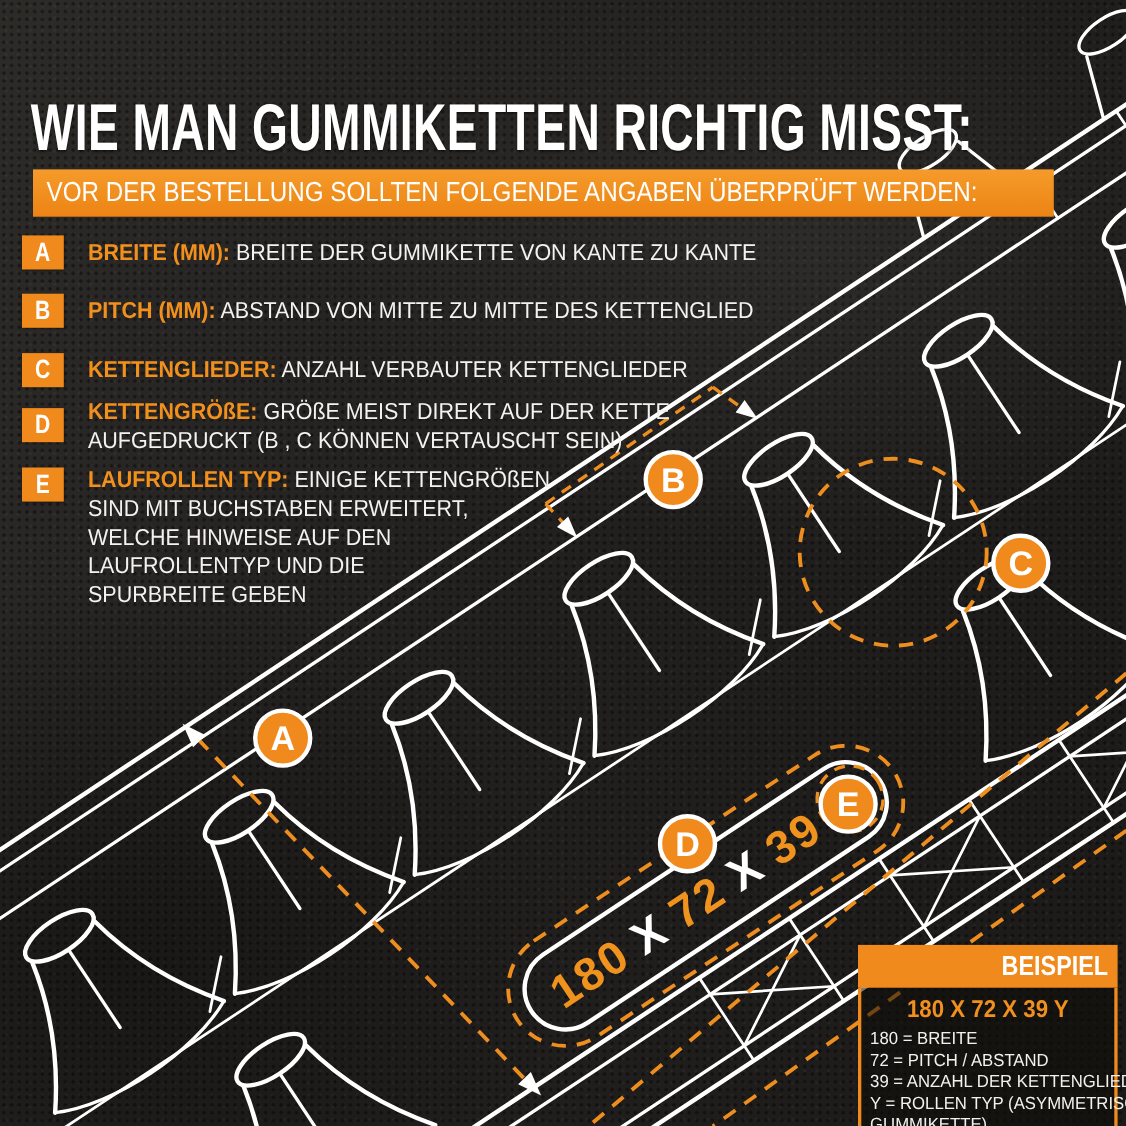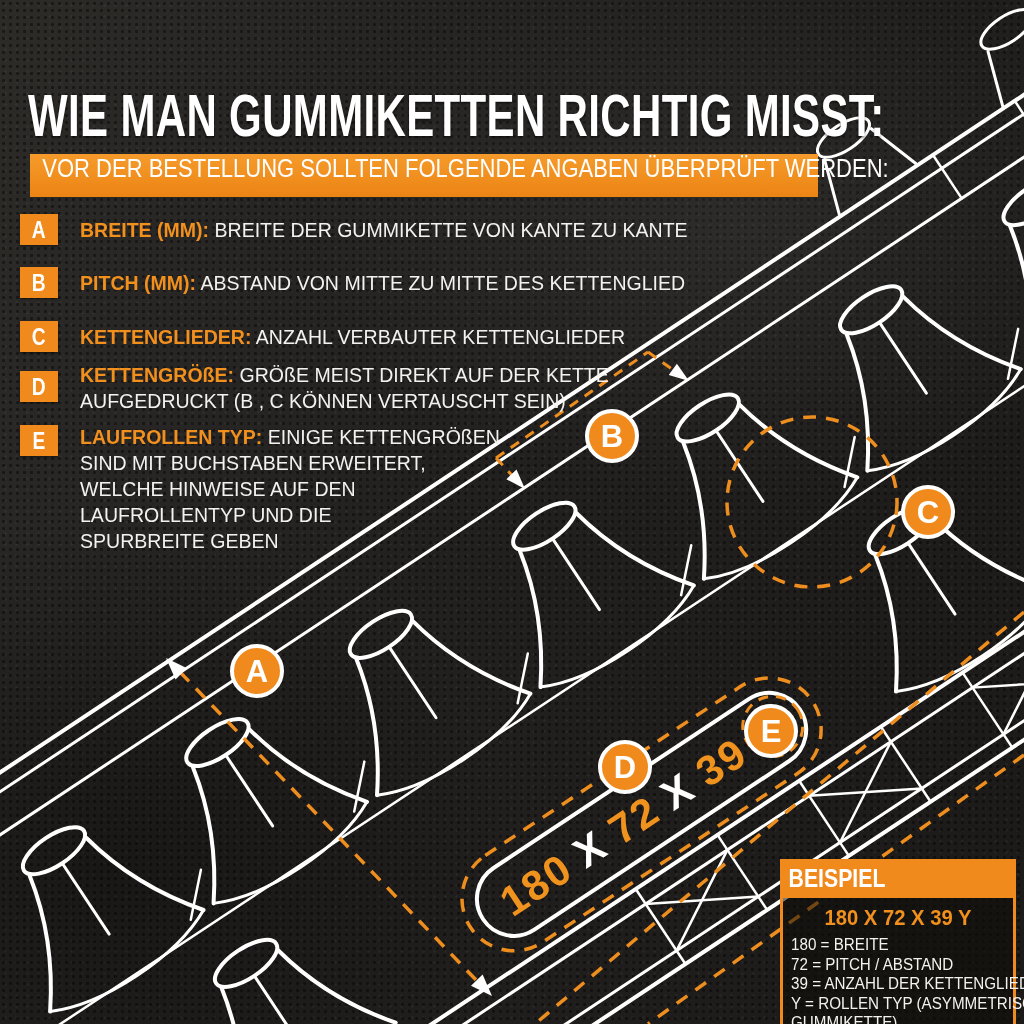--- a/index.html
+++ b/index.html
@@ -27,23 +27,23 @@
   .print{font-weight:bold;font-size:42px;letter-spacing:2px;text-anchor:middle;}
   .od{fill:#F0921E;} .wx{fill:#ffffff;}
 
   .title{
     position:absolute;left:28px;top:46px;z-index:2;color:#fff;
     font-size:60px;font-weight:bold;line-height:1;white-space:nowrap;
     transform:scaleX(0.70);transform-origin:0 0;letter-spacing:0.5px;
     text-shadow:0 2px 3px rgba(0,0,0,0.45);
   }
   .banner{
-    position:absolute;left:30px;top:154px;width:788px;height:43px;z-index:2;
+    position:absolute;left:30px;top:154px;width:928px;height:43px;z-index:2;
     background:linear-gradient(180deg,#f59b2b,#ec8414);
-    display:flex;align-items:flex-start;
+    display:flex;align-items:center;
   }
   .banner span{
     color:#fff;font-size:25px;white-space:nowrap;padding-left:14px;
     transform:scaleX(0.88);transform-origin:0 50%;
   }
   .badge{
     position:absolute;left:20px;width:38px;height:31px;z-index:2;
     background:#F08A1D;display:flex;align-items:center;justify-content:center;
     box-shadow:0 1px 2px rgba(0,0,0,0.5);
   }
@@ -53,21 +53,21 @@
   }
   .itext{
     position:absolute;left:80px;z-index:2;color:#F4F2EF;font-size:21px;line-height:26px;
     white-space:nowrap;transform:scaleX(0.93);transform-origin:0 0;
   }
   .kw{color:#F2901E;font-weight:bold;}
   .bx{
     position:absolute;left:780px;top:859px;width:236px;z-index:3;
   }
   .bx-head{
-    height:39px;background:#F08A1D;display:flex;align-items:center;justify-content:flex-start;
+    height:39px;background:#F08A1D;display:flex;align-items:center;justify-content:flex-end;
   }
   .bx-head span{
     color:#fff;font-weight:bold;font-size:25px;transform:scaleX(0.85);
   }
   .bx-body{
     border:3px solid #F08A1D;border-top:none;background:rgba(14,12,10,0.55);
     padding:5px 0 8px 8px;
   }
   .bx-formula{
     color:#F2901E;font-weight:bold;font-size:22px;text-align:center;

